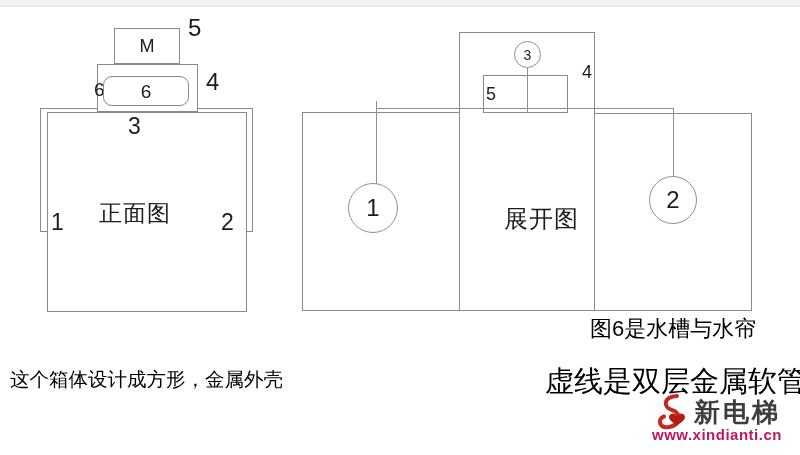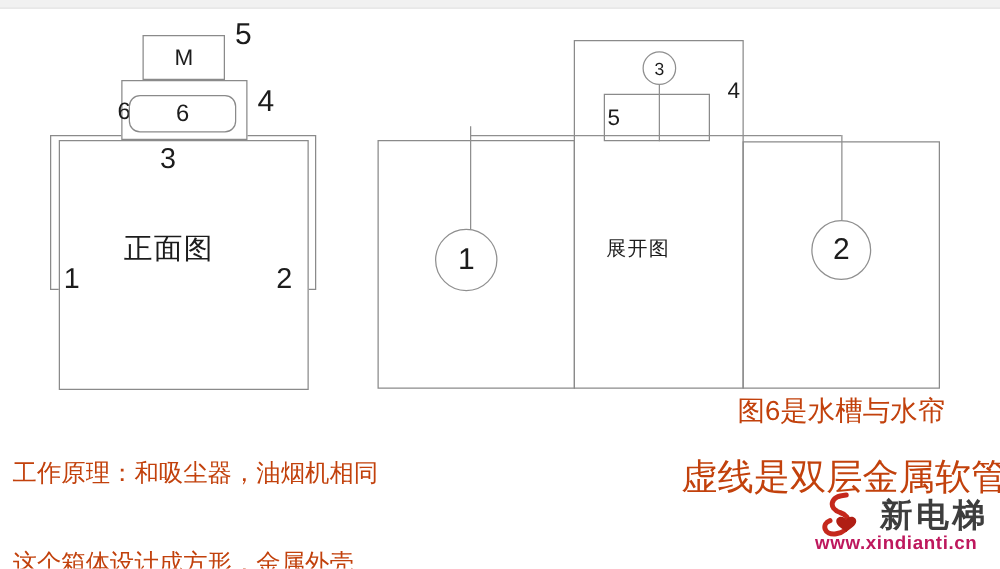--- a/index.html
+++ b/index.html
@@ -9,26 +9,26 @@
   }
   .rect{position:absolute;border:1px solid #8a8a8a;background:transparent;box-sizing:border-box;}
   .rect.solid{background:#ffffff;}
   .hline{position:absolute;height:1px;background:#8f8f8f;}
   .vline{position:absolute;width:1px;background:#8f8f8f;}
   .lbl{position:absolute;color:#1c1c1c;line-height:1;white-space:nowrap;}
   .circle{
     position:absolute;border:1px solid #8f8f8f;border-radius:50%;background:#fff;
     display:flex;align-items:center;justify-content:center;box-sizing:border-box;
   }
-  .cjk{letter-spacing:1px;}
-  .para{position:absolute;white-space:pre;color:#c2410c;}
+  .cjk{letter-spacing:1px;margin-top:15px;}
+  .para{position:absolute;white-space:pre;color:#000000;}
   .topstrip{position:absolute;left:0;top:0;width:800px;height:6px;background:#f1f1f1;border-bottom:1px solid #e4e4e4;}
   #logo{position:absolute;left:648px;top:390px;width:150px;height:60px;}
   #logo .name{
-    position:absolute;left:56px;top:5px;font-size:26px;font-weight:bold;color:#3d3d3d;
+    position:absolute;left:46px;top:5px;font-size:26px;font-weight:bold;color:#3d3d3d;
     letter-spacing:3px;text-shadow:1px 1px 0 #ffffff;
   }
   #logo .url{
     position:absolute;left:4px;top:36px;font-size:15px;font-weight:bold;color:#be185d;
     letter-spacing:0.5px;text-shadow:1px 1px 0 #ffffff;
   }
   #logo .mark{position:absolute;left:2px;top:2px;}
 </style>
 </head>
 <body>
@@ -81,24 +81,23 @@
   <div class="circle" style="left:348px;top:183px;width:50px;height:50px;">
     <span class="lbl" style="position:static;font-size:24px;">1</span>
   </div>
   <div class="circle" style="left:649px;top:176px;width:48px;height:48px;">
     <span class="lbl" style="position:static;font-size:24px;">2</span>
   </div>
 
   <div class="lbl" style="left:486px;top:85px;font-size:18px;">5</div>
   <div class="lbl" style="left:582px;top:63px;font-size:18px;">4</div>
 
-  <div class="lbl cjk" style="left:485px;top:192px;font-size:16px;">展开图</div>
+  <div class="lbl cjk" style="left:504px;top:192px;font-size:24px;">展开图</div>
 
   <div class="para" style="left:10px;top:319px;font-size:19.5px;line-height:24px;">
-    <div>工作原理：和吸尘器，油烟机相同</div>
     <div>这个箱体设计成方形，金属外壳</div>
     
   </div>
 
   <div class="para" style="left:333px;top:314px;font-size:19px;line-height:21.8px;">
     
     
     
   </div>
 

